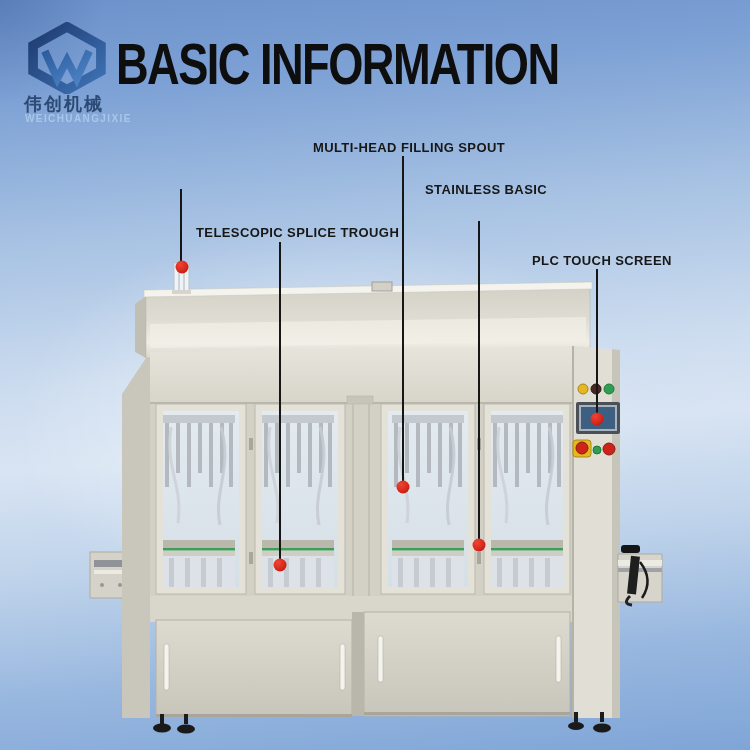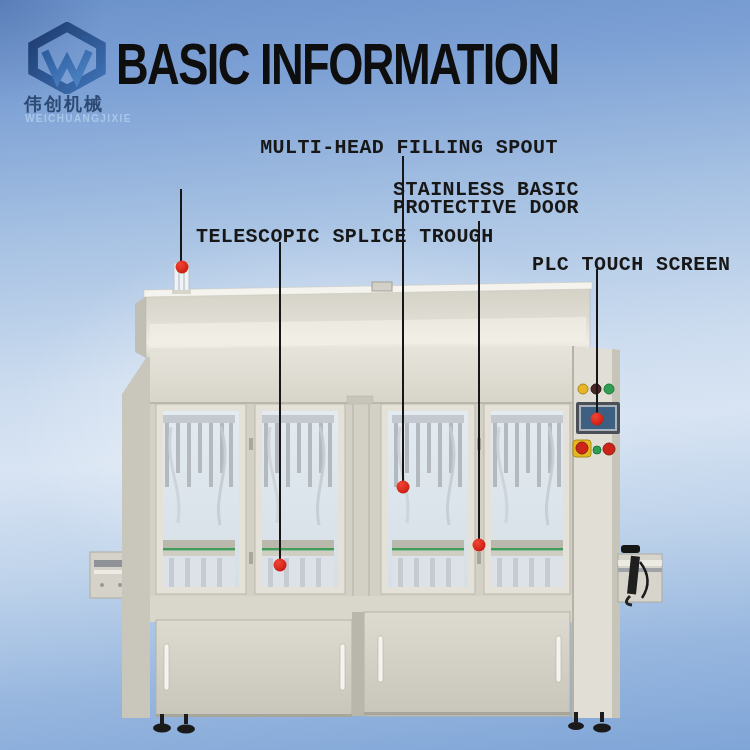--- a/index.html
+++ b/index.html
@@ -23,22 +23,22 @@
   .company-en { position:absolute; left:5px; top:93px; font-size:10px; font-weight:bold;
     color:#a9c7ea; letter-spacing:1.4px; white-space:nowrap; }
   .page-title { position:absolute; left:116px; top:30px; margin:0;
     font-size:58px; font-weight:bold; letter-spacing:-2px; color:#0e0e0e;
     transform:scaleX(.78); transform-origin:left top; white-space:nowrap; }
 
   
   .machine-svg { position:absolute; left:0; top:0; }
 
   
-  .callout-label { position:absolute; font-size:20px; font-weight:bold; letter-spacing:.4px;
-    color:#171717; white-space:nowrap; z-index:5;font-family:Liberation Mono, monospace; }
+  .callout-label { position:absolute; font-size:13px; font-weight:bold; letter-spacing:.4px;
+    color:#171717; white-space:nowrap; z-index:5; }
   .callout-label.centered { transform:translateX(-50%); text-align:center; line-height:18px; }
   .callout-line { position:absolute; width:2px; background:#161616; z-index:4; }
   .callout-dot { position:absolute; width:13px; height:13px; border-radius:50%;
     background:radial-gradient(circle at 35% 30%, #ef4434, #d7281c 55%, #a81108 100%);
     transform:translate(-50%,-50%); z-index:6; }
 
   .lbl-level        { left:117px; top:172px; }
   .line-level       { left:180px; top:189px; height:72px; }
   .dot-level        { left:182px; top:267px; }
 
@@ -255,21 +255,20 @@
   <div class="callout-label centered lbl-multihead">MULTI-HEAD FILLING SPOUT</div>
   <div class="callout-line line-multihead"></div>
   <div class="callout-dot dot-multihead"></div>
 
   <div class="callout-label lbl-telescopic">TELESCOPIC SPLICE TROUGH</div>
   <div class="callout-line line-telescopic"></div>
   <div class="callout-dot dot-telescopic"></div>
 
   <div class="callout-label centered lbl-stainless">
     <span>STAINLESS BASIC</span><br>
-    <span>PROTECTIVE DOOR</span>
   </div>
   <div class="callout-line line-stainless"></div>
   <div class="callout-dot dot-stainless"></div>
 
   <div class="callout-label lbl-plc">PLC TOUCH SCREEN</div>
   <div class="callout-line line-plc"></div>
   <div class="callout-dot dot-plc"></div>
 </div>
 
 </body></html>

